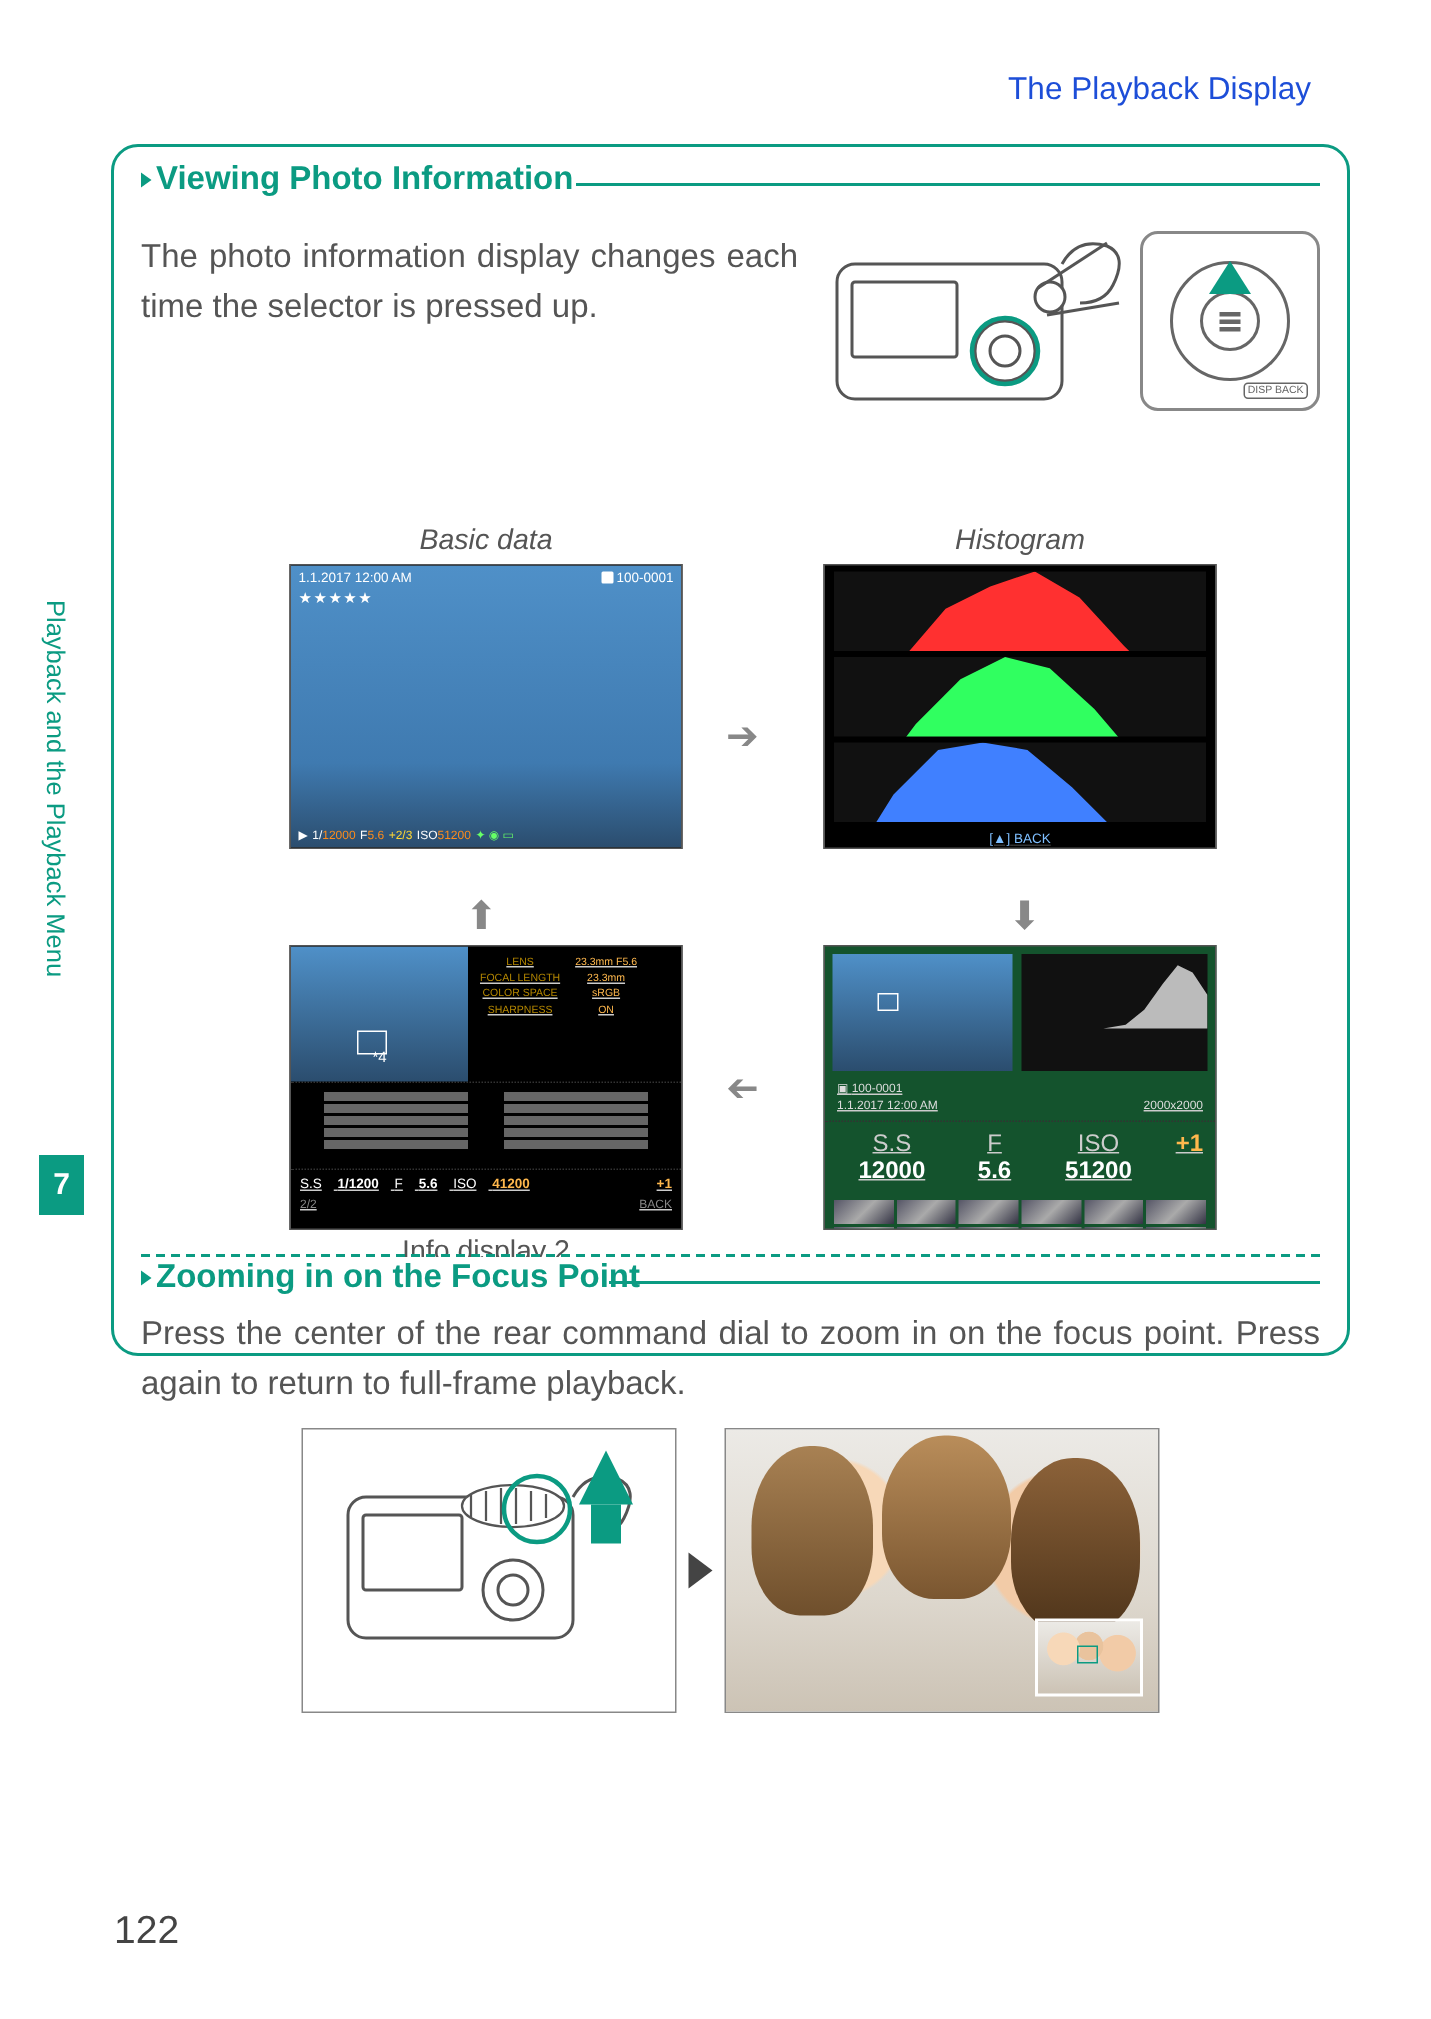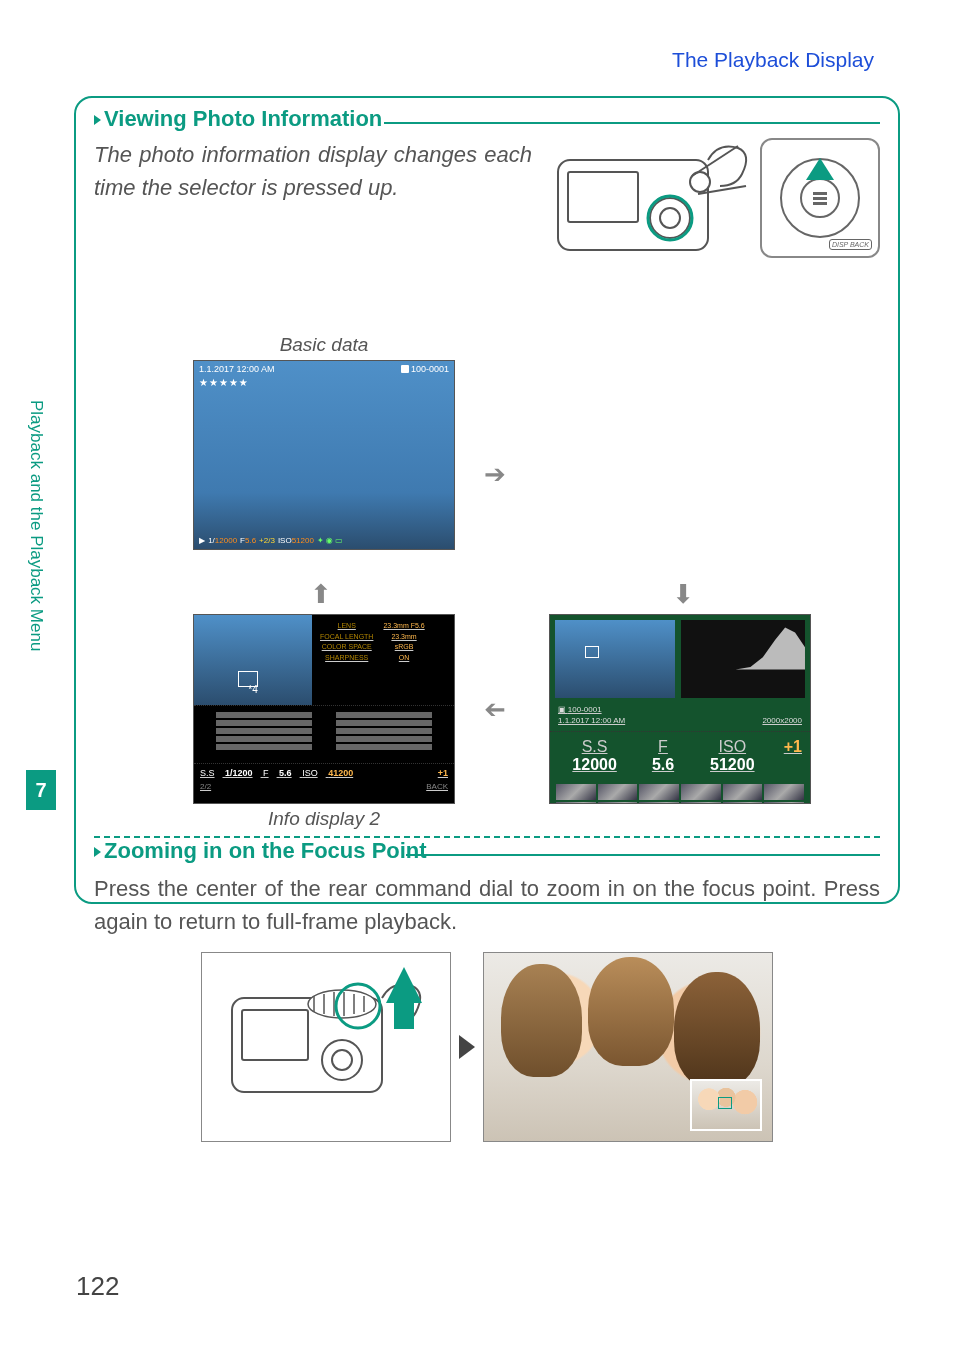--- a/index.html
+++ b/index.html
@@ -89,22 +89,21 @@
   .body-text {
     font-size: 22px;
     color: #555;
     font-weight: 300;
     line-height: 1.5;
   }
   .justify { text-align: justify; }
   .intro-row {
     display: flex;
     gap: 18px;
-    margin-top: 2px;
-    font-style: italic;
+    margin-top: 18px;
   }
   .intro-text { flex: 1; }
   .camera-top-illus {
     width: 330px;
     height: 170px;
     position: relative;
   }
   .cam-sketch {
     position: absolute;
     left: 0; top: 0;
@@ -206,21 +205,21 @@
   .flow-arrow {
     position:absolute;
     font-size:26px;
     color:#888;
   }
   .arr-right { left:390px; top:125px; }
   .arr-down { right:186px; top:245px; }
   .arr-left { left:390px; top:360px; }
   .arr-up { left:216px; top:245px; }
 
-  .caption-bot { font-style:italic; color:#555; font-size:19px; margin-top:4px; }
+  .caption-bot { color:#555; font-size:19px; margin-top:4px; }
 
   .divider {
     position:absolute;
     left:18px; right:18px;
     top:738px;
     height:2px;
     border-top:2px dashed #0b9b82;
   }
 
   .section2 { position:absolute; left:18px; right:18px; top:744px; }
@@ -346,20 +345,44 @@
           <span class="white-txt">▶</span>
           <span><span class="white-txt">1/</span><span class="orange-txt">12000</span></span>
           <span><span class="white-txt">F</span><span class="orange-txt">5.6</span></span>
           <span class="yellow">+2/3</span>
           <span><span class="white-txt">ISO</span><span class="orange-txt">51200</span></span>
           <span class="green2">✦ ◉ ▭</span>
         </div>
       </div>
     </div>
 
+    <div class="col col-right" style="top:0;">
+      <div class="caption-i">Histogram</div>
+      <div class="screen screen-hist">
+        <div class="hist-block">
+          <svg class="hist-svg" viewBox="0 0 100 40" preserveAspectRatio="none">
+              <polygon fill="#ff3030" points="0,40 8,36 18,24 30,10 42,4 54,0 66,7 78,20 90,32 100,38 100,40"></polygon>
+            </svg>
+        </div>
+        <div class="hist-block">
+          <svg class="hist-svg" viewBox="0 0 100 40" preserveAspectRatio="none">
+              <polygon fill="#30ff60" points="0,40 10,34 22,18 34,6 46,0 58,3 70,14 82,28 94,36 100,39 100,40"></polygon>
+            </svg>
+        </div>
+        <div class="hist-block">
+          <svg class="hist-svg" viewBox="0 0 100 40" preserveAspectRatio="none">
+              <polygon fill="#4080ff" points="0,40 6,30 16,14 28,2 40,0 52,2 64,12 76,24 88,34 100,39 100,40"></polygon>
+            </svg>
+        </div>
+        <div class="hist-footer">
+          <span class="tri">[▲]</span>
+          <span>BACK</span>
+        </div>
+      </div>
+    </div>
 
     <div class="col col-left" style="top:280px;">
       <div class="screen screen-info2">
         <div class="info2-top">
           <div class="info2-left">
             <div class="fp"></div>
             <div class="lbl">*4</div>
           </div>
           <div class="info2-right">
             <div class="info2-labels">

